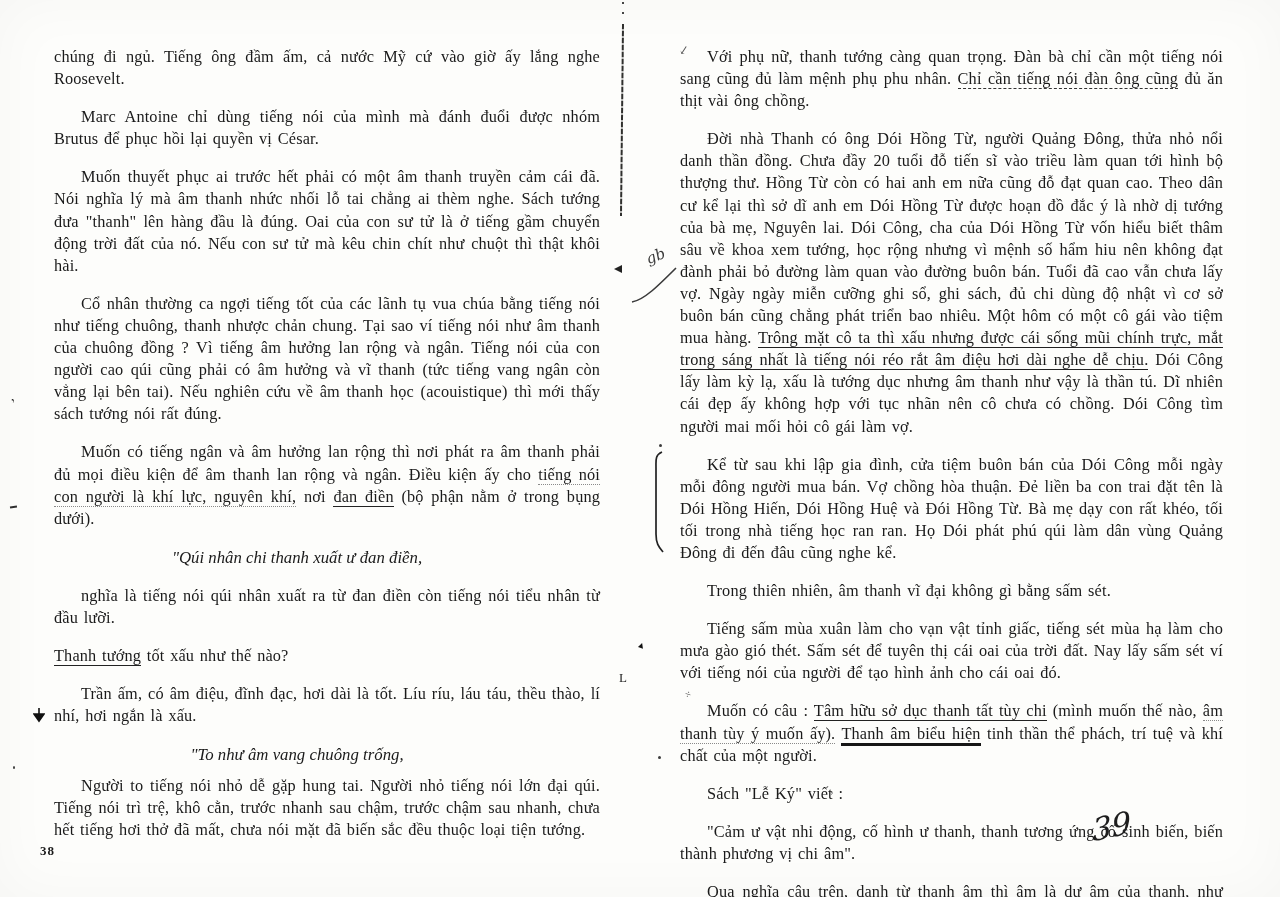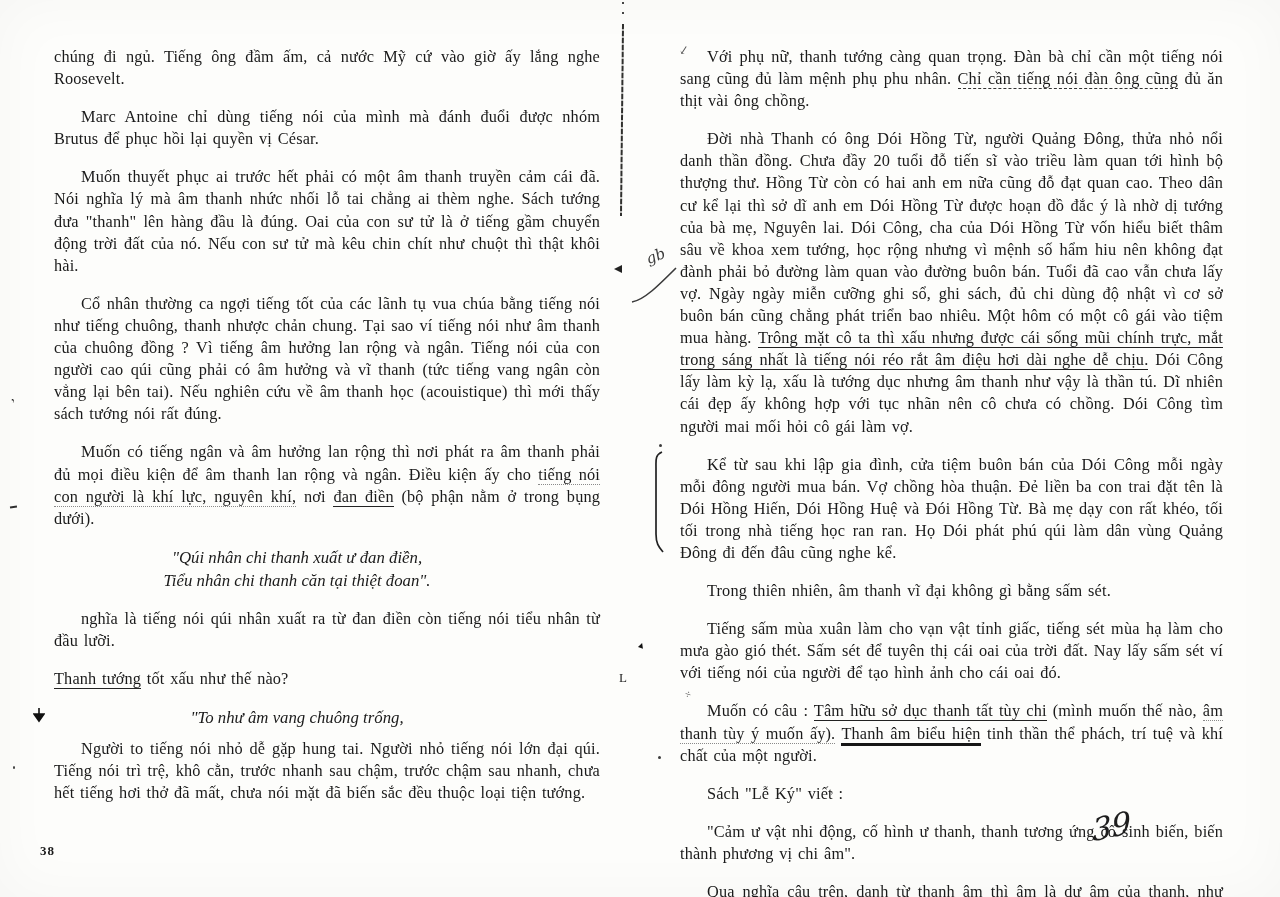--- a/index.html
+++ b/index.html
@@ -55,24 +55,24 @@
 <div class="spread">
 
   <div class="page" id="page-left">
       <p class="para"><span>chúng đi ngủ. Tiếng ông đầm ấm, cả nước Mỹ cứ vào giờ ấy lắng nghe Roosevelt.</span></p>
       <p class="para indent"><span>Marc Antoine chỉ dùng tiếng nói của mình mà đánh đuổi được nhóm Brutus để phục hồi lại quyền vị César.</span></p>
       <p class="para indent"><span>Muốn thuyết phục ai trước hết phải có một âm thanh truyền cảm cái đã. Nói nghĩa lý mà âm thanh nhức nhối lỗ tai chẳng ai thèm nghe. Sách tướng đưa "thanh" lên hàng đầu là đúng. Oai của con sư tử là ở tiếng gầm chuyển động trời đất của nó. Nếu con sư tử mà kêu chin chít như chuột thì thật khôi hài.</span></p>
       <p class="para indent"><span>Cổ nhân thường ca ngợi tiếng tốt của các lãnh tụ vua chúa bằng tiếng nói như tiếng chuông, thanh nhược chản chung. Tại sao ví tiếng nói như âm thanh của chuông đồng ? Vì tiếng âm hưởng lan rộng và ngân. Tiếng nói của con người cao qúi cũng phải có âm hưởng và vĩ thanh (tức tiếng vang ngân còn vẳng lại bên tai). Nếu nghiên cứu về âm thanh học (acouistique) thì mới thấy sách tướng nói rất đúng.</span></p>
       <p class="para indent"><span>Muốn có tiếng ngân và âm hưởng lan rộng thì nơi phát ra âm thanh phải đủ mọi điều kiện để âm thanh lan rộng và ngân. Điều kiện ấy cho </span><span class="u-dotted">tiếng nói con người là khí lực, nguyên khí,</span><span> nơi </span><span class="u-solid">đan điền</span><span> (bộ phận nằm ở trong bụng dưới).</span></p>
       <div class="quote">
         <div>"Qúi nhân chi thanh xuất ư đan điền,</div>
-        <div>Tiểu nhân chi thanh căn tại thiệt đoan".</div>
       </div>
       <p class="para indent"><span>nghĩa là tiếng nói qúi nhân xuất ra từ đan điền còn tiếng nói tiểu nhân từ đầu lưỡi.</span></p>
       <p class="para"><span class="u-solid">Thanh tướng</span><span> tốt xấu như thế nào?</span></p>
+      <p class="para indent"><span>Trần ấm, có âm điệu, đĩnh đạc, hơi dài là tốt. Líu ríu, láu táu, thều thào, lí nhí, hơi ngắn là xấu.</span></p>
       <div class="quote">
         <div>"To như âm vang chuông trống,</div>
       </div>
       <p class="para indent gap-top"><span>Người to tiếng nói nhỏ dễ gặp hung tai. Người nhỏ tiếng nói lớn đại qúi. Tiếng nói trì trệ, khô cằn, trước nhanh sau chậm, trước chậm sau nhanh, chưa hết tiếng hơi thở đã mất, chưa nói mặt đã biến sắc đều thuộc loại tiện tướng.</span></p>
     </div>
   <div class="page" id="page-right">
       <p class="para indent"><span>Với phụ nữ, thanh tướng càng quan trọng. Đàn bà chỉ cần một tiếng nói sang cũng đủ làm mệnh phụ phu nhân. </span><span class="u-dashed">Chỉ cần tiếng nói đàn ông cũng</span><span> đủ ăn thịt vài ông chồng.</span></p>
       <p class="para indent"><span>Đời nhà Thanh có ông Dói Hồng Từ, người Quảng Đông, thửa nhỏ nổi danh thần đồng. Chưa đầy 20 tuổi đỗ tiến sĩ vào triều làm quan tới hình bộ thượng thư. Hồng Từ còn có hai anh em nữa cũng đỗ đạt quan cao. Theo dân cư kể lại thì sở dĩ anh em Dói Hồng Từ được hoạn đồ đắc ý là nhờ dị tướng của bà mẹ, Nguyên lai. Dói Công, cha của Dói Hồng Từ vốn hiểu biết thâm sâu về khoa xem tướng, học rộng nhưng vì mệnh số hẩm hiu nên không đạt đành phải bỏ đường làm quan vào đường buôn bán. Tuổi đã cao vẫn chưa lấy vợ. Ngày ngày miễn cưỡng ghi sổ, ghi sách, đủ chi dùng độ nhật vì cơ sở buôn bán cũng chẳng phát triển bao nhiêu. Một hôm có một cô gái vào tiệm mua hàng. </span><span class="u-solid">Trông mặt cô ta thì xấu nhưng được cái sống mũi chính trực, mắt trong sáng nhất là tiếng nói réo rắt âm điệu hơi dài nghe dễ chịu.</span><span> Dói Công lấy làm kỳ lạ, xấu là tướng dục nhưng âm thanh như vậy là thần tú. Dĩ nhiên cái đẹp ấy không hợp với tục nhãn nên cô chưa có chồng. Dói Công tìm người mai mối hỏi cô gái làm vợ.</span></p>
       <p class="para indent"><span>Kể từ sau khi lập gia đình, cửa tiệm buôn bán của Dói Công mỗi ngày mỗi đông người mua bán. Vợ chồng hòa thuận. Đẻ liền ba con trai đặt tên là Dói Hồng Hiến, Dói Hồng Huệ và Đói Hồng Từ. Bà mẹ dạy con rất khéo, tối tối trong nhà tiếng học ran ran. Họ Dói phát phú qúi làm dân vùng Quảng Đông đi đến đâu cũng nghe kể.</span></p>
       <p class="para indent gap-top"><span>Trong thiên nhiên, âm thanh vĩ đại không gì bằng sấm sét.</span></p>

